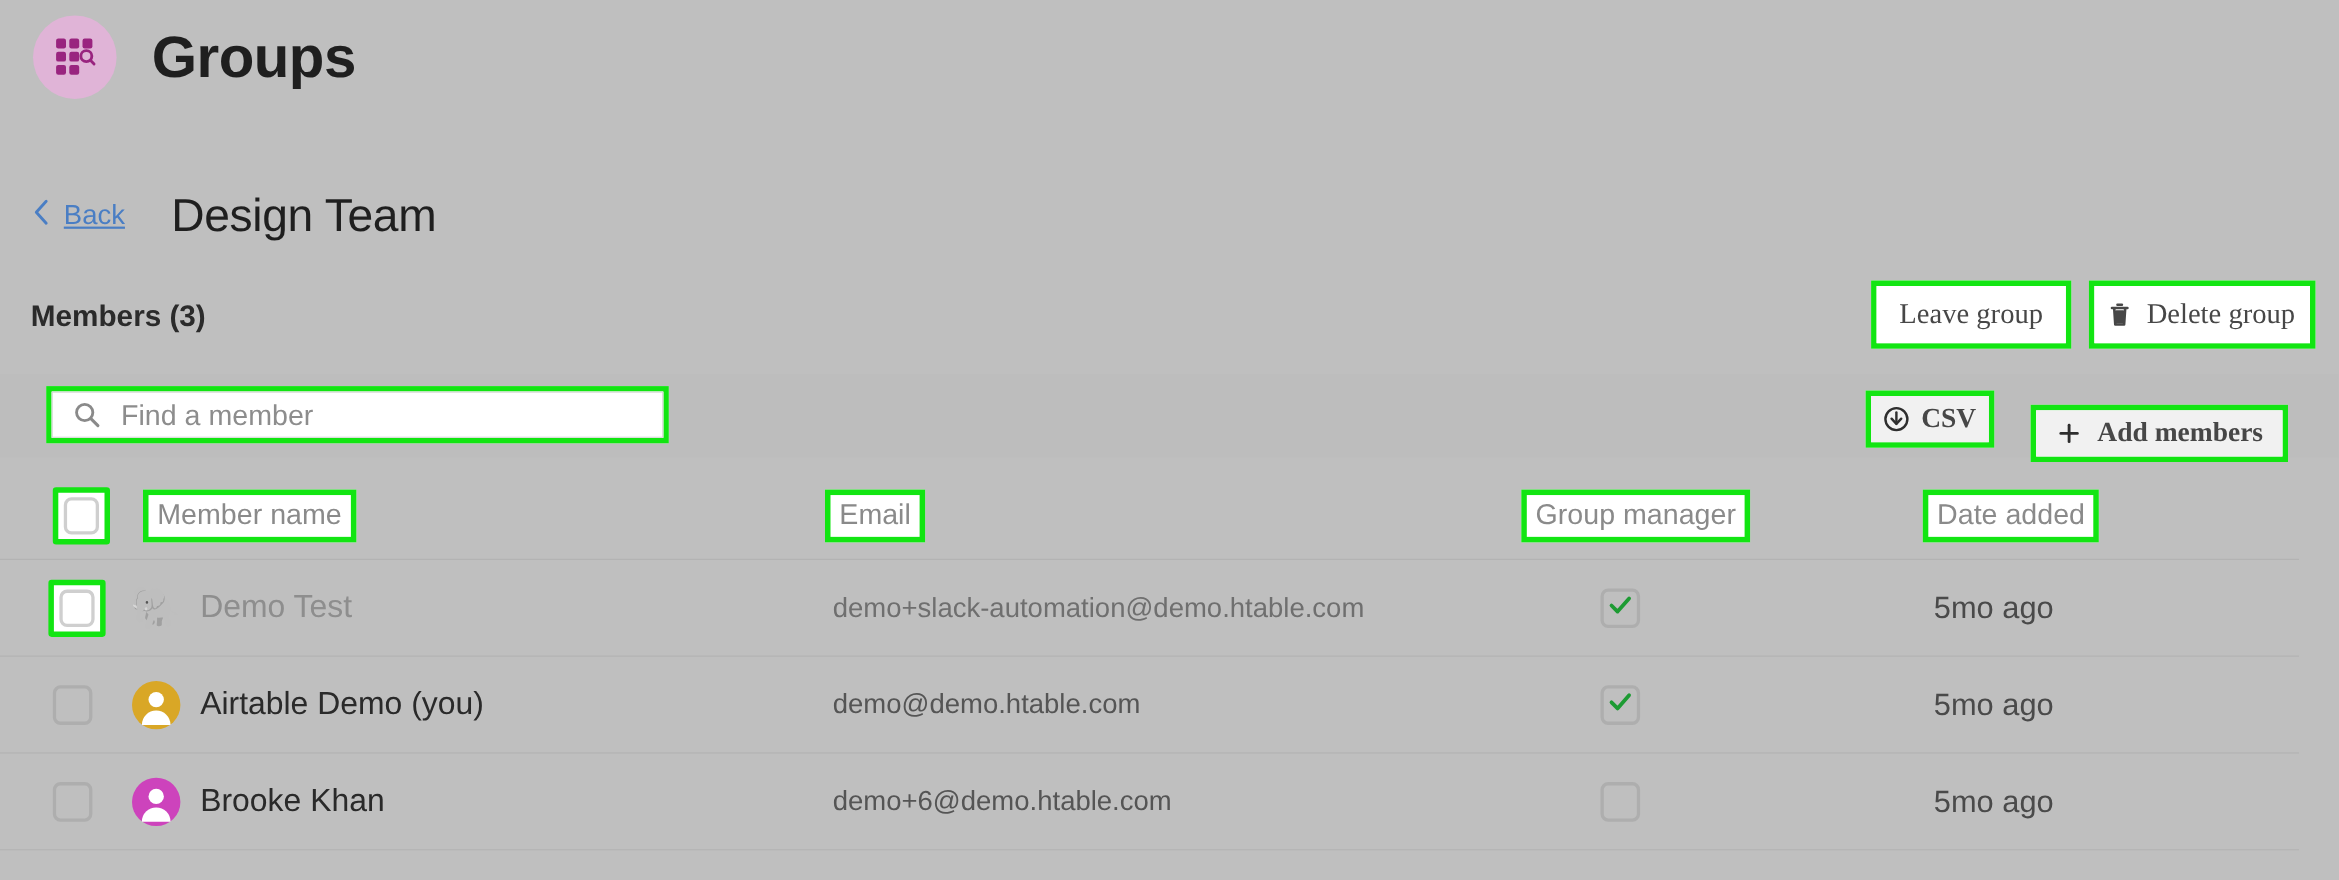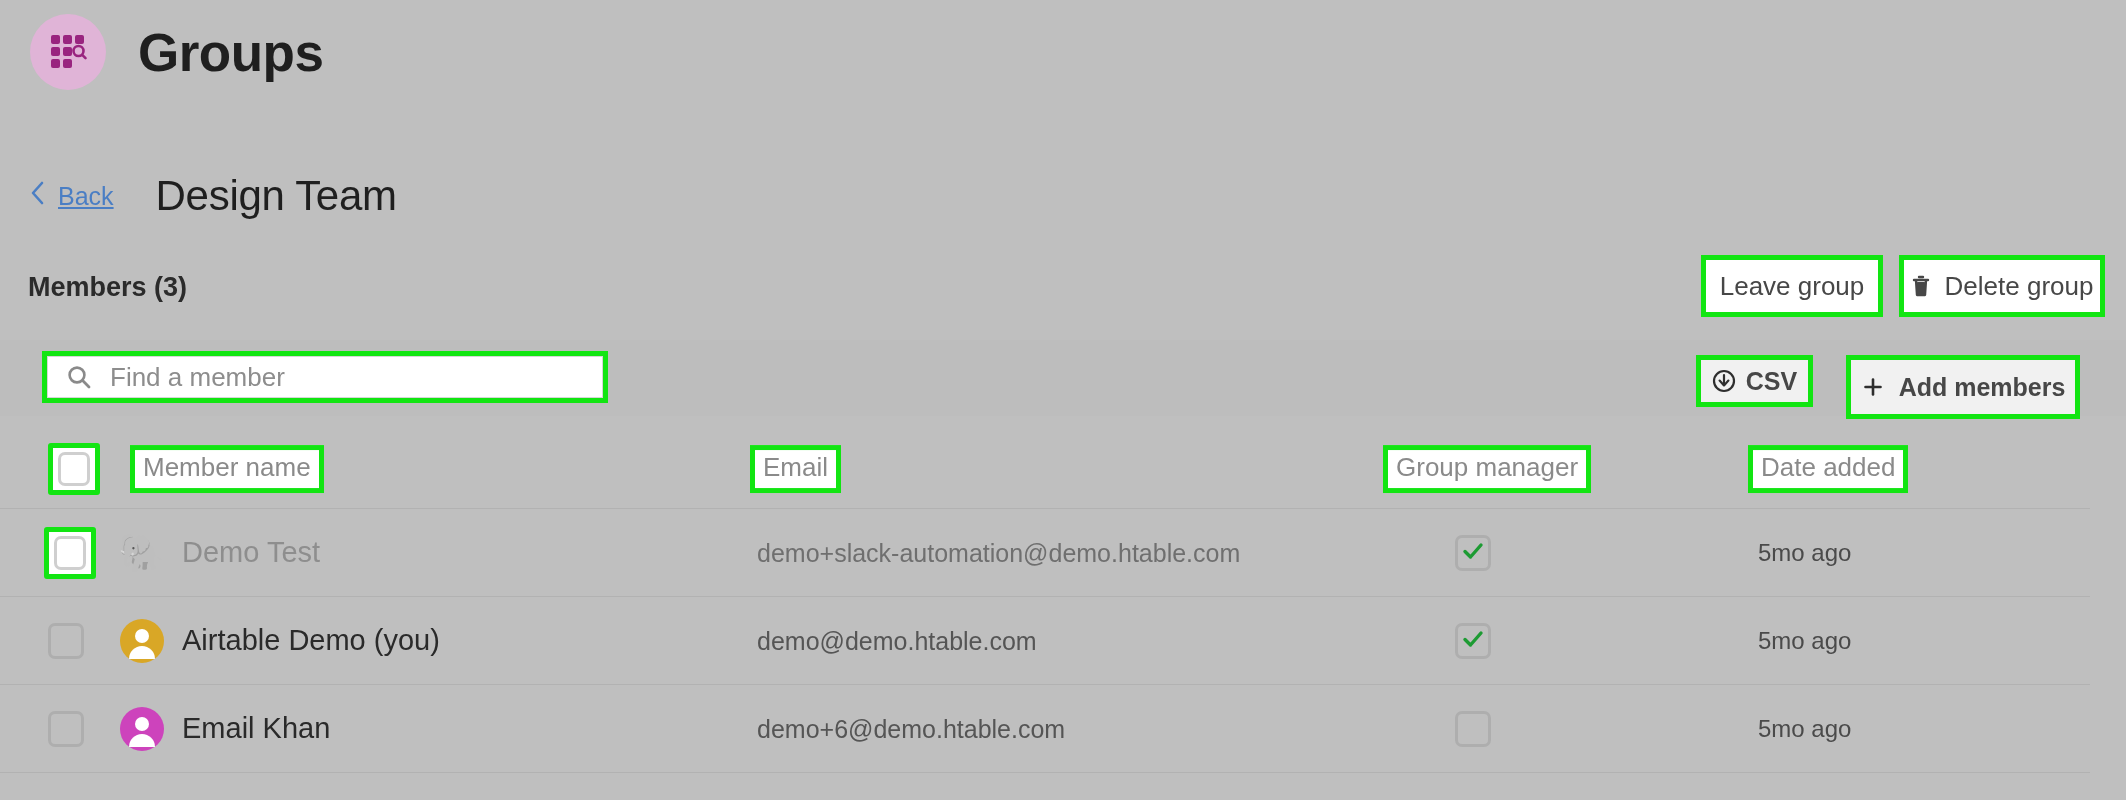--- a/index.html
+++ b/index.html
@@ -29,21 +29,21 @@
   .group-title { margin-left: 42px; font-size: 42px; font-weight: 500; color: #1f1f1f; letter-spacing: -0.3px; }
 
   
   .members-label { position: absolute; left: 28px; top: 272px; font-size: 27px; font-weight: 700; color: #2b2b2b; }
   
   .gbox { position: absolute; border: 5px solid #12e512; background: #ffffff; }
 
   .btn-plain {
     position: absolute; background: #ffffff; border: none;
     display: flex; align-items: center; justify-content: center; gap: 14px;
-    font-family: Liberation Sans, sans-serif; color: #474747; cursor: pointer;
+    font-family: Liberation Serif, serif; color: #474747; cursor: pointer;
   }
 
   
   #leave-group-wrap { left: 1701px; top: 255px; width: 182px; height: 62px; }
   #leave-group-btn { font-size: 26px; }
   
   #delete-group-wrap { left: 1899px; top: 255px; width: 206px; height: 62px; }
   #delete-group-btn { font-size: 26px; }
 
   
@@ -56,21 +56,21 @@
     border: 1px solid #d6d6d6;
   }
   .search-field input {
     border: none; outline: none; background: transparent;
     font-family: "Liberation Sans", sans-serif; font-size: 26px; color: #3c3c3c; width: 100%;
   }
   .search-field input::placeholder { color: #8d8d8d; }
 
   #csv-wrap { left: 1696px; top: 355px; width: 117px; height: 52px; }
   #csv-btn { font-size: 25px; font-weight: 600; gap: 10px; background: #f1f1f1; }
-  #add-members-wrap { left: 1846px; top: 355px; width: 234px; height: 64px; padding-left: 44px; }
+  #add-members-wrap { left: 1846px; top: 368px; width: 234px; height: 52px; padding-left: 44px; }
   #add-members-btn { font-size: 25px; font-weight: 600; gap: 14px; background: #f1f1f1; }
 
   
   .table { position: absolute; left: 0; top: 430px; width: 2090px; }
   .thead { position: relative; height: 78px; }
   .row { position: relative; height: 88px; border-top: 1px solid #b2b2b2; }
   .row.first { border-top: 1px solid #b2b2b2; }
 
   .c-check  { position: absolute; left: 48px;  top: 50%; transform: translateY(-50%); }
   .c-name   { position: absolute; left: 120px; top: 50%; transform: translateY(-50%); display: flex; align-items: center; gap: 18px; }
@@ -92,21 +92,21 @@
   .cb.boxed .inner { width: 34px; height: 34px; border-radius: 7px; border: 3px solid #cfcfcf; background: #fff; }
   .cb .tick { display: block; }
 
   .avatar { width: 44px; height: 44px; border-radius: 50%; display: flex; align-items: center; justify-content: center; flex: 0 0 auto; }
   .avatar.emoji { background: transparent; font-size: 38px; filter: grayscale(1) opacity(0.55); }
 
   .name-text { font-size: 29px; color: #2a2a2a; text-align: center; }
   .name-text.dim { color: #8e8e8e; }
   .email-text { font-size: 25px; color: #555555; }
   .email-text.dim { color: #6f6f6f; }
-  .date-text { font-size: 24px; color: #4a4a4a; }
+  .date-text { font-size: 28px; color: #4a4a4a; }
 </style>
 </head>
 <body>
 
 <div class="page">
 
   <div class="app-header">
     <div class="app-logo">
       <svg width="40" height="40" viewBox="0 0 40 40" aria-hidden="true">
         <g fill="#99247f">
@@ -281,21 +281,21 @@
       <div class="c-check">
         <div class="cb"></div>
       </div>
       <div class="c-name">
         <span class="avatar" style="background:#cd43bc;">
           <svg width="44" height="44" viewBox="0 0 44 44" aria-hidden="true">
             <circle cx="22" cy="17" r="7" fill="#ffffff"></circle>
             <path d="M9 40a13 13 0 0 1 26 0z" fill="#ffffff"></path>
           </svg>
         </span>
-        <span class="name-text">Email Khan</span>
+        <span class="name-text">Brooke Khan</span>
       </div>
       <div class="c-email">
         <span class="email-text">demo+6@demo.htable.com</span>
       </div>
       <div class="c-mgr">
         <div class="cb"></div>
       </div>
       <div class="c-date">
         <span class="date-text">5mo ago</span>
       </div>

